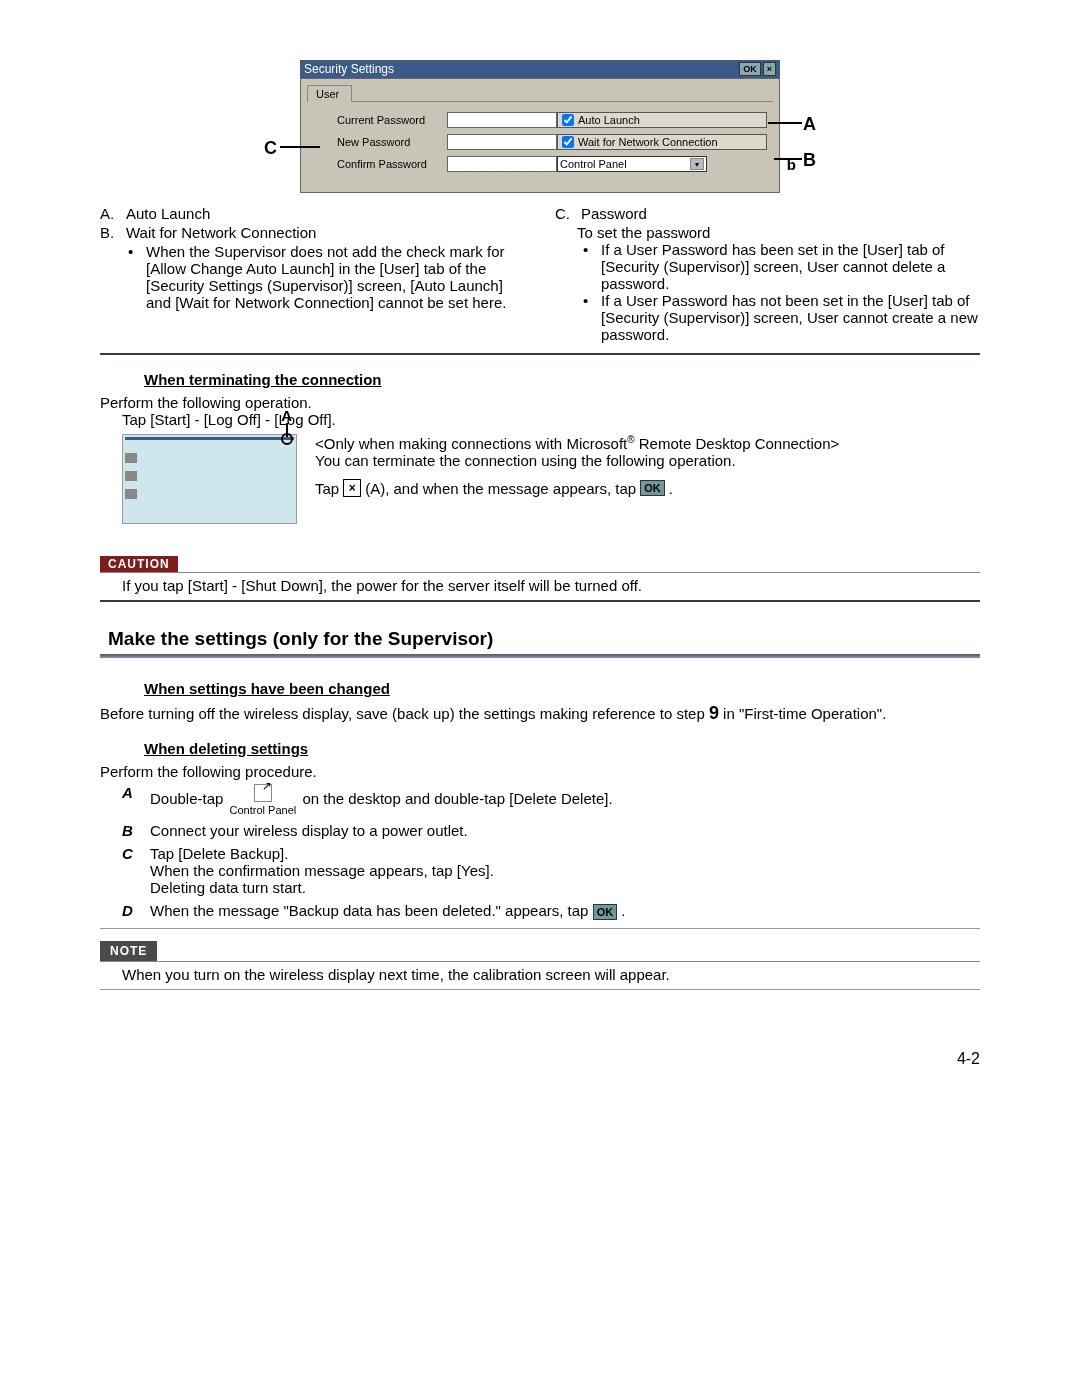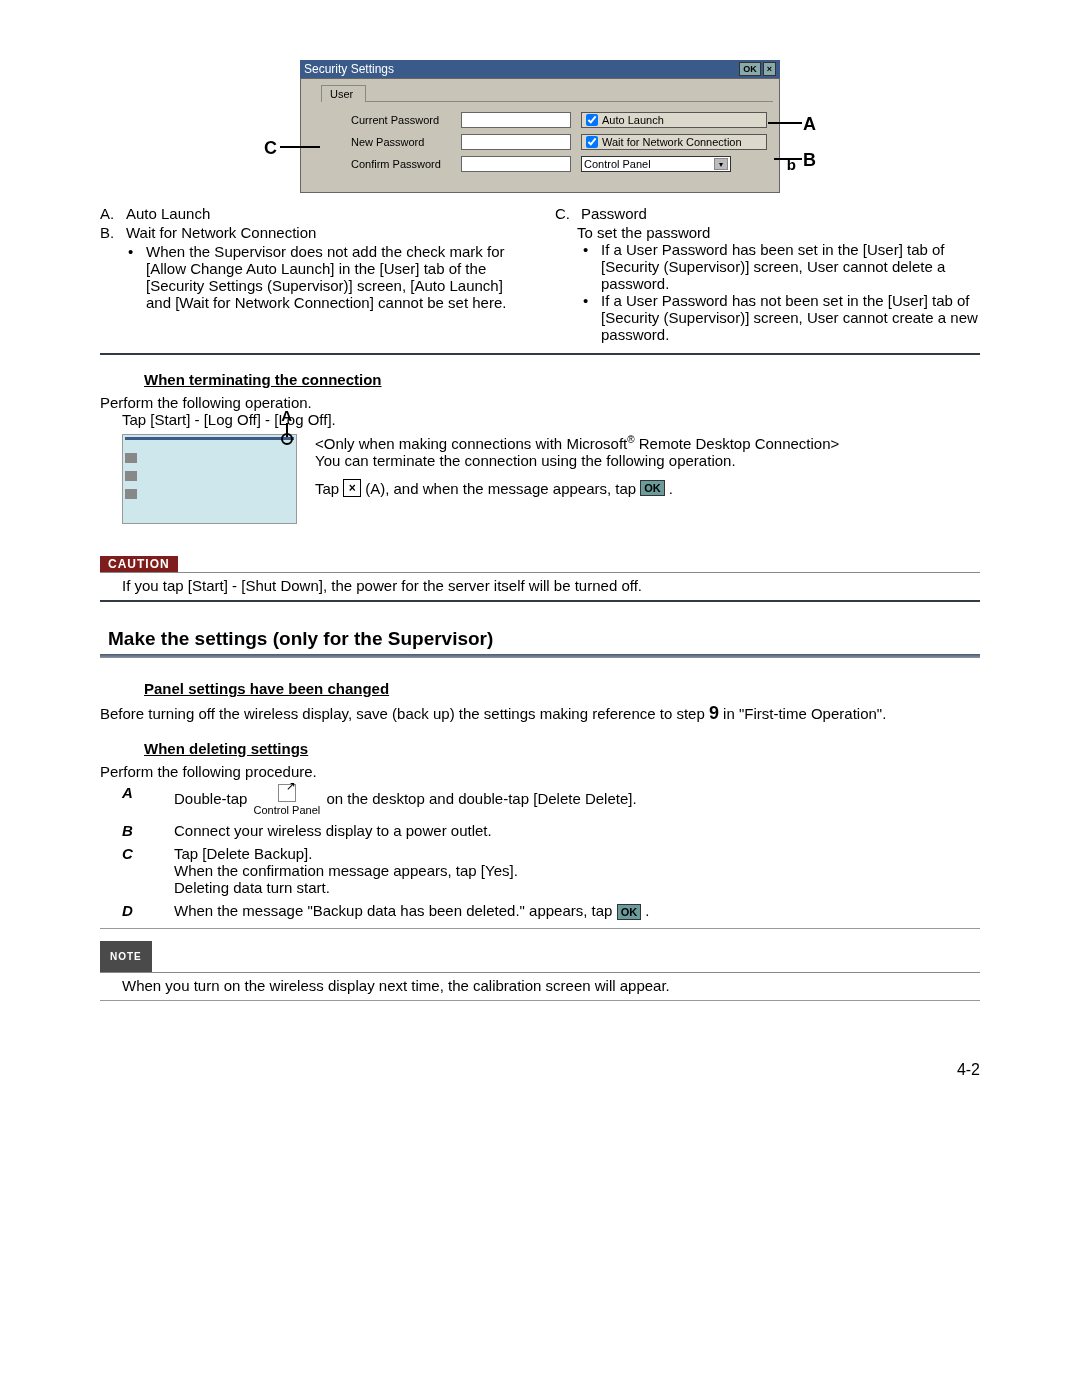--- a/index.html
+++ b/index.html
@@ -4,24 +4,24 @@
 <style>
   * { margin: 0; padding: 0; box-sizing: border-box; }
   body { font-family: Arial, Helvetica, sans-serif; font-size: 15px; color: #000; background: #fff; width: 1080px; margin: 0 auto; padding: 0; }
   .page { padding: 60px 100px 40px 100px; min-height: 1397px; position: relative; }
   
   
   .ss-wrap { position: relative; width: 480px; margin: 0 auto 12px auto; }
   .ss-titlebar { background: #3a5a8a; color: #fff; font-size: 12px; padding: 2px 4px; display: flex; justify-content: space-between; align-items: center; }
   .ss-titlebar-btns { display: flex; gap: 2px; }
   .ss-btn { background: #8aa; color: #000; font-size: 9px; font-weight: bold; padding: 0 3px; border: 1px solid #333; line-height: 12px; }
-  .ss-body { background: #c8c4b8; border: 1px solid #666; padding: 4px 6px 10px 20px; }
+  .ss-body { background: #c8c4b8; border: 1px solid #666; padding: 4px 6px 10px 6px; }
   .ss-tab { display: inline-block; background: #c8c4b8; border: 1px solid #888; border-bottom: none; padding: 2px 12px 2px 8px; font-size: 11px; position: relative; top: 1px; }
   .ss-tabline { border-top: 1px solid #888; }
-  .ss-form { display: flex; gap: 10px; padding: 10px 6px 4px 30px; }
+  .ss-form { display: flex; padding: 10px 6px 4px 30px; }
   .ss-left { flex: 1; }
   .ss-right { flex: 1; }
   .ss-row { display: flex; align-items: center; margin-bottom: 6px; font-size: 11px; }
   .ss-row label { flex: 0 0 110px; }
   .ss-row input[type=text] { flex: 1; border: 1px solid #666; height: 16px; background: #fff; max-width: 110px; }
   .ss-chk { display: flex; align-items: center; gap: 4px; font-size: 11px; margin-bottom: 6px; border: 1px solid transparent; }
   .ss-chk.boxed { border: 1px solid #555; padding: 1px 4px; background: #ddd8cc; }
   .ss-chk input { width: 12px; height: 12px; }
   .ss-select { border: 1px solid #333; background: #fff; font-size: 11px; padding: 0 2px; height: 16px; display: flex; justify-content: space-between; align-items: center; width: 150px; }
   .ss-select .chev { background: #bbb; border: 1px solid #888; width: 14px; height: 12px; display: inline-flex; align-items: center; justify-content: center; font-size: 8px; }
@@ -62,28 +62,28 @@
   .caution-bar { display: inline-block; background: #7f1d1d; color: #fff; font-size: 12px; font-weight: bold; padding: 1px 8px; letter-spacing: 1px; margin-top: 24px; }
   .caution-line { border-top: 1px solid #888; }
   .caution-body { padding: 4px 0 0 22px; }
   
   .section-title { font-size: 19px; font-weight: bold; margin-top: 26px; padding-bottom: 4px; padding-left: 8px; }
   .section-rule { height: 4px; background: linear-gradient(#4a5a6a,#8a98a8); margin-bottom: 6px; }
   
   .enum { padding-left: 22px; margin-top: 4px; }
   .enum .row { display: flex; gap: 10px; margin-bottom: 6px; align-items: flex-start; }
   .enum .key { font-weight: bold; flex: 0 0 18px; font-style: italic; font-family: Arial; }
-  .enum .txt { flex: 1; margin-left: 24px; }
+  .enum .txt { flex: 1; }
   .enum .txt .line2 { padding-left: 0; }
   
   .cp-icon { display: inline-block; vertical-align: middle; text-align: center; font-size: 11px; line-height: 11px; padding: 0 2px; }
   .cp-icon .glyph { display: inline-block; width: 18px; height: 18px; border: 1px solid #888; position: relative; margin-bottom: 1px; }
   .cp-icon .glyph::after { content: "↗"; position: absolute; right: -1px; top: -4px; font-size: 12px; }
   
-  .note-bar { display: inline-block; background: #4a4a4a; color: #fff; font-size: 10px; font-weight: bold; padding: 10px 10px; letter-spacing: 1px; margin-top: 12px; }
+  .note-bar { display: inline-block; background: #4a4a4a; color: #fff; font-size: 12px; font-weight: bold; padding: 3px 10px; letter-spacing: 1px; margin-top: 12px; }
   
   .pagenum { text-align: right; margin-top: 60px; font-size: 16px; }
   sup { font-size: 10px; }
 </style>
 </head>
 <body>
 
 <div class="page">
 
   
@@ -208,21 +208,21 @@
 
   <span class="caution-bar">CAUTION</span>
   <div class="caution-line"></div>
   <div class="caution-body">If you tap [Start] - [Shut Down], the power for the server itself will be turned off.</div>
   <hr class="hr-dark" style="margin-top:6px;">
 
   
   <div class="section-title">Make the settings (only for the Supervisor)</div>
   <div class="section-rule"></div>
 
-  <div class="subhead">Panel settings have been changed</div>
+  <div class="subhead">When settings have been changed</div>
   <div>
     <span>Before turning off the wireless display, save (back up) the settings making reference to step </span><b style="font-size:18px;">9</b><span> in "First-time Operation".</span>
   </div>
 
   <div class="subhead">When deleting settings</div>
   <div>Perform the following procedure.</div>
 
   <div class="enum">
     <div class="row">
       <span class="key">A</span>

